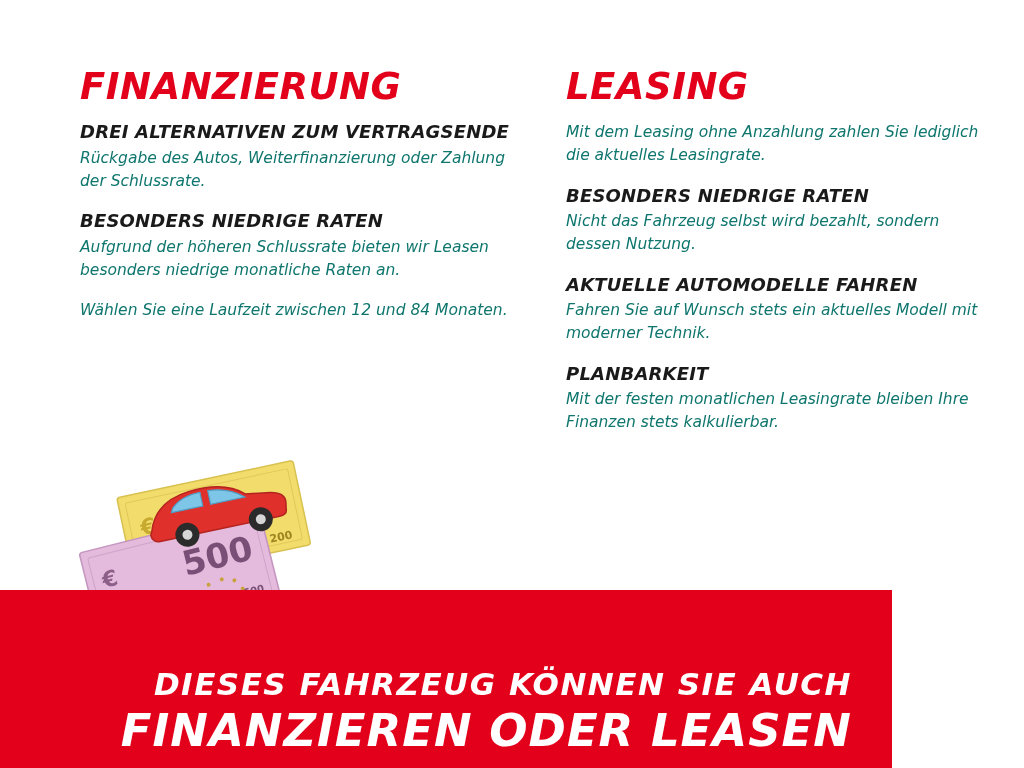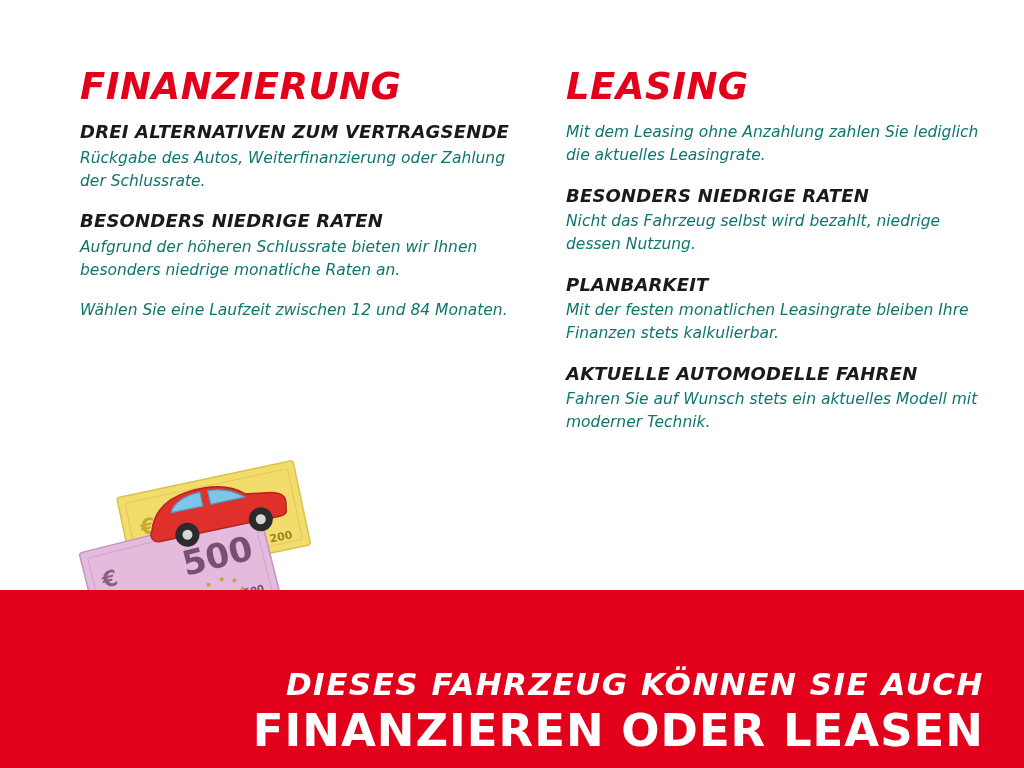--- a/index.html
+++ b/index.html
@@ -73,21 +73,21 @@
     line-height: 1.5;
     margin: 0;
     max-width: 430px;
   }
 
   
   .banner {
     position: absolute;
     left: 0;
     bottom: 0;
-    width: 1024px;
+    width: 892px;
     height: 178px;
     background: #E3001B;
   }
   .banner-inner {
     position: absolute;
     right: 40px;
     bottom: 14px;
     text-align: right;
     color: #ffffff;
   }
@@ -97,20 +97,21 @@
     font-style: italic;
     font-size: 31px;
     letter-spacing: 1.5px;
     line-height: 1.1;
     text-transform: uppercase;
     margin: 0 0 6px 0;
   }
   .banner-line2 {
     font-family: "DejaVu Sans", sans-serif;
     font-weight: bold;
+    font-style: italic;
     font-size: 45px;
     letter-spacing: 1px;
     line-height: 1.05;
     text-transform: uppercase;
     margin: 0;
   }
 
   
   .illustration {
     position: absolute;
@@ -130,49 +131,49 @@
     <div class="column left">
       <h2 class="col-title">Finanzierung</h2>
 
       <div class="entry">
         <p class="entry-title">Drei Alternativen zum Vertragsende</p>
         <p class="entry-text">Rückgabe des Autos, Weiterfinanzierung oder Zahlung der Schlussrate.</p>
       </div>
 
       <div class="entry">
         <p class="entry-title">Besonders niedrige Raten</p>
-        <p class="entry-text">Aufgrund der höheren Schlussrate bieten wir Ihnen besonders niedrige monatliche Raten an.</p>
+        <p class="entry-text">Aufgrund der höheren Schlussrate bieten wir Leasen besonders niedrige monatliche Raten an.</p>
       </div>
 
       <div class="entry">
         <p class="entry-text">Wählen Sie eine Laufzeit zwischen 12 und 84 Monaten.</p>
       </div>
 
     </div>
 
     <div class="column right">
       <h2 class="col-title">Leasing</h2>
 
       <div class="entry">
         <p class="entry-text">Mit dem Leasing ohne Anzahlung zahlen Sie lediglich die aktuelles Leasingrate.</p>
       </div>
 
       <div class="entry">
         <p class="entry-title">Besonders niedrige Raten</p>
-        <p class="entry-text">Nicht das Fahrzeug selbst wird bezahlt, niedrige dessen Nutzung.</p>
+        <p class="entry-text">Nicht das Fahrzeug selbst wird bezahlt, sondern dessen Nutzung.</p>
+      </div>
+
+      <div class="entry">
+        <p class="entry-title">Aktuelle Automodelle fahren</p>
+        <p class="entry-text">Fahren Sie auf Wunsch stets ein aktuelles Modell mit moderner Technik.</p>
       </div>
 
       <div class="entry">
         <p class="entry-title">Planbarkeit</p>
         <p class="entry-text">Mit der festen monatlichen Leasingrate bleiben Ihre Finanzen stets kalkulierbar.</p>
-      </div>
-
-      <div class="entry">
-        <p class="entry-title">Aktuelle Automodelle fahren</p>
-        <p class="entry-text">Fahren Sie auf Wunsch stets ein aktuelles Modell mit moderner Technik.</p>
       </div>
     </div>
 
   </div>
 
   <div class="illustration">
     <svg width="300" height="200" viewBox="0 0 300 200" xmlns="http://www.w3.org/2000/svg">
 
       <g transform="rotate(-12 160 60)">
         <rect x="45" y="18" width="180" height="86" rx="3" fill="#F2DC6B" stroke="#D8C14F" stroke-width="1.5"></rect>

